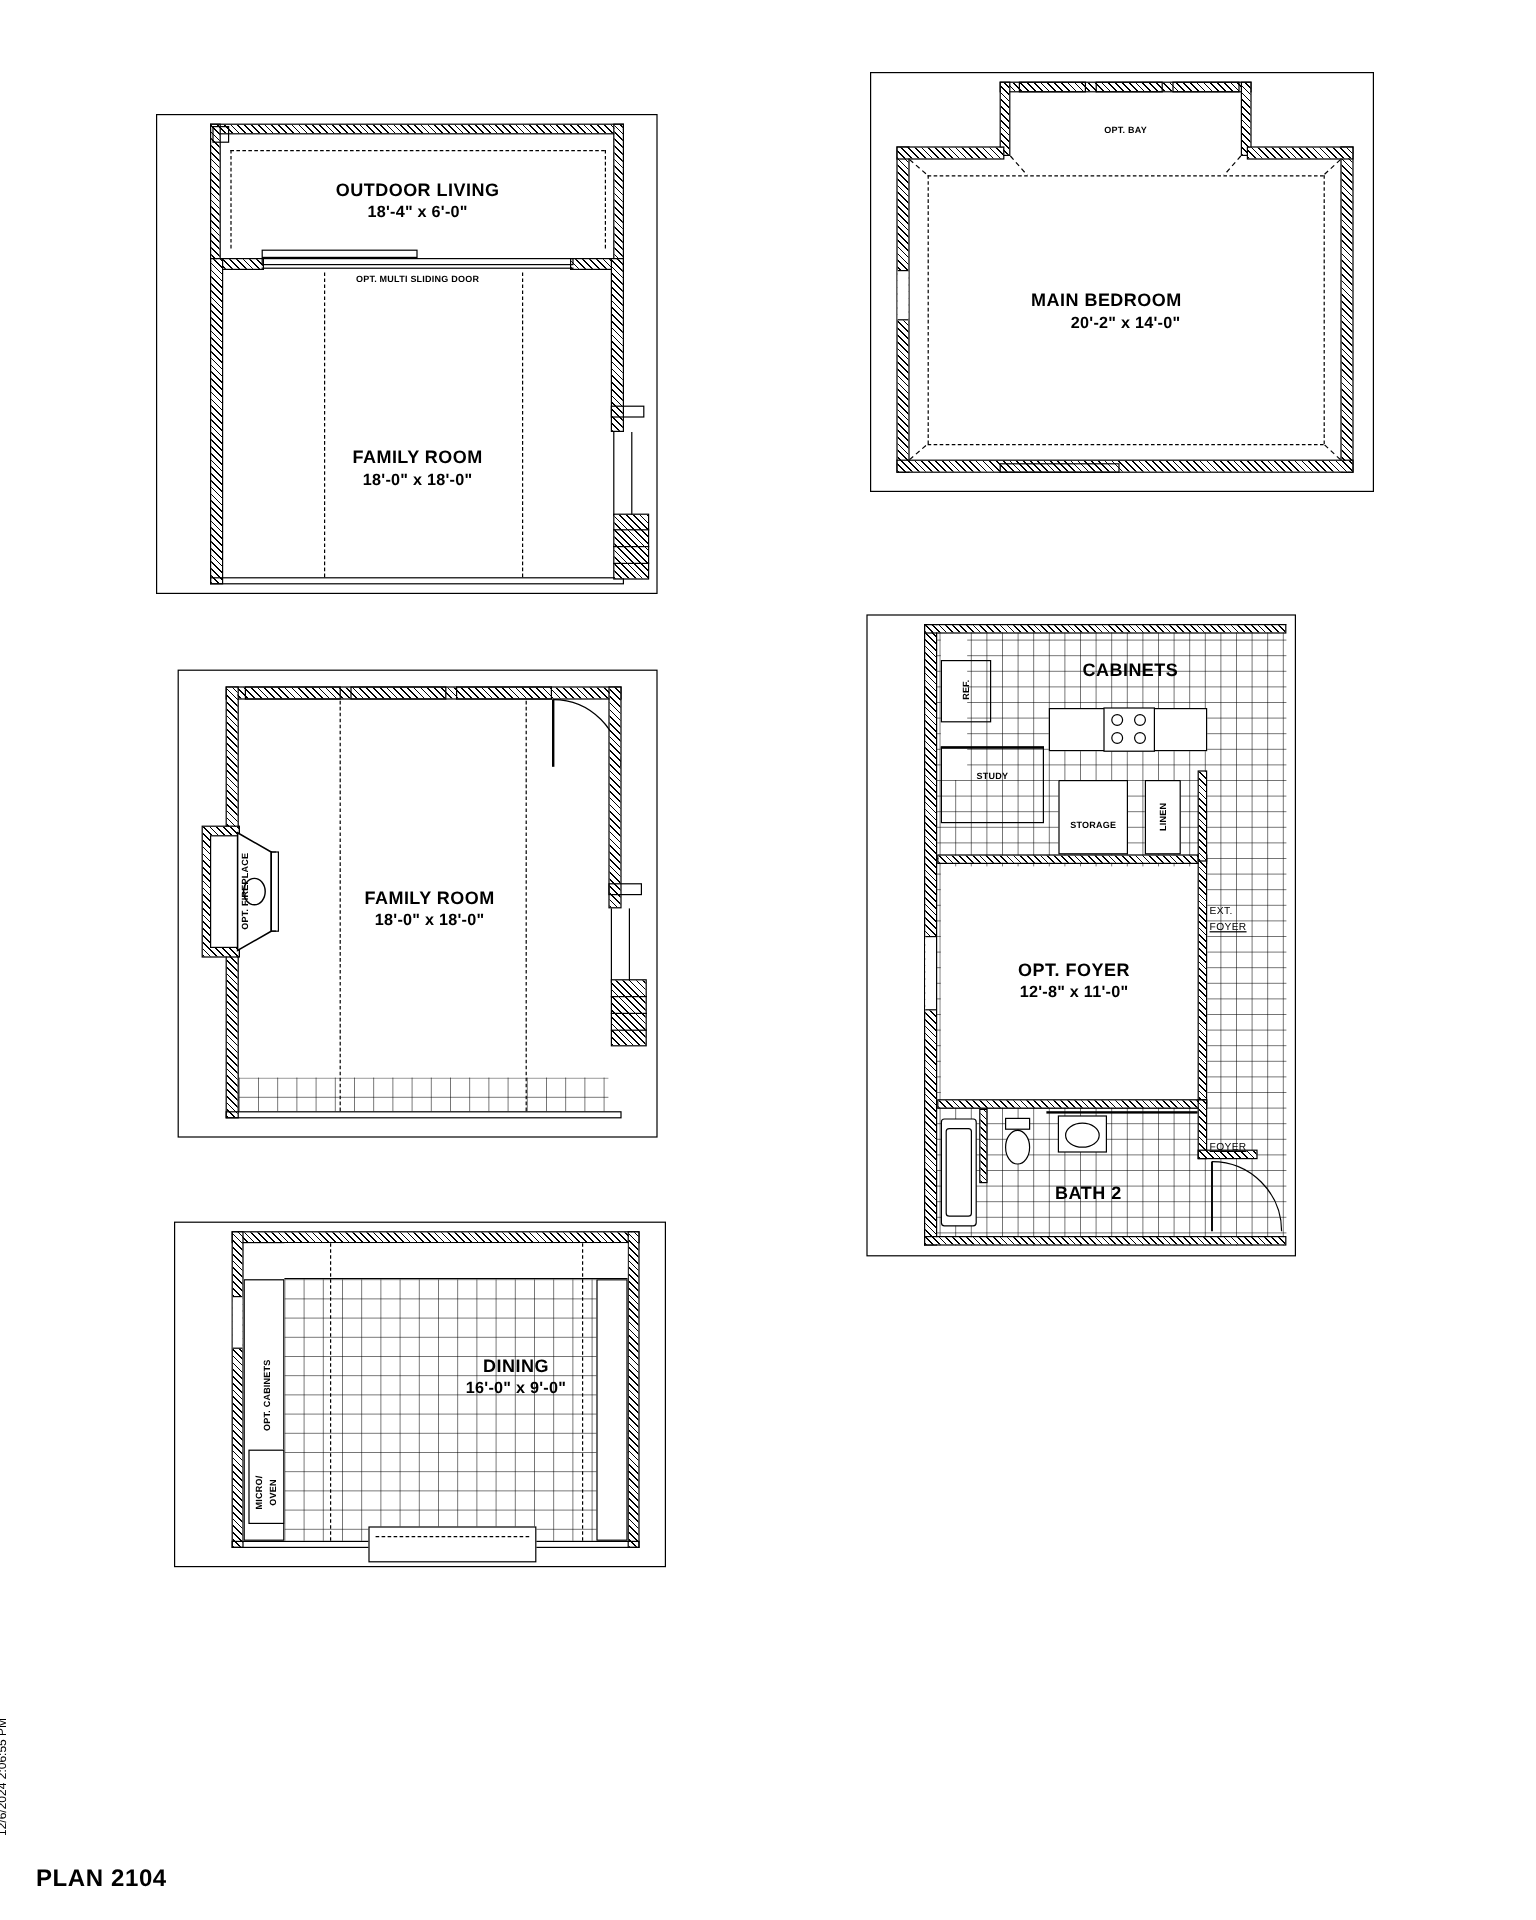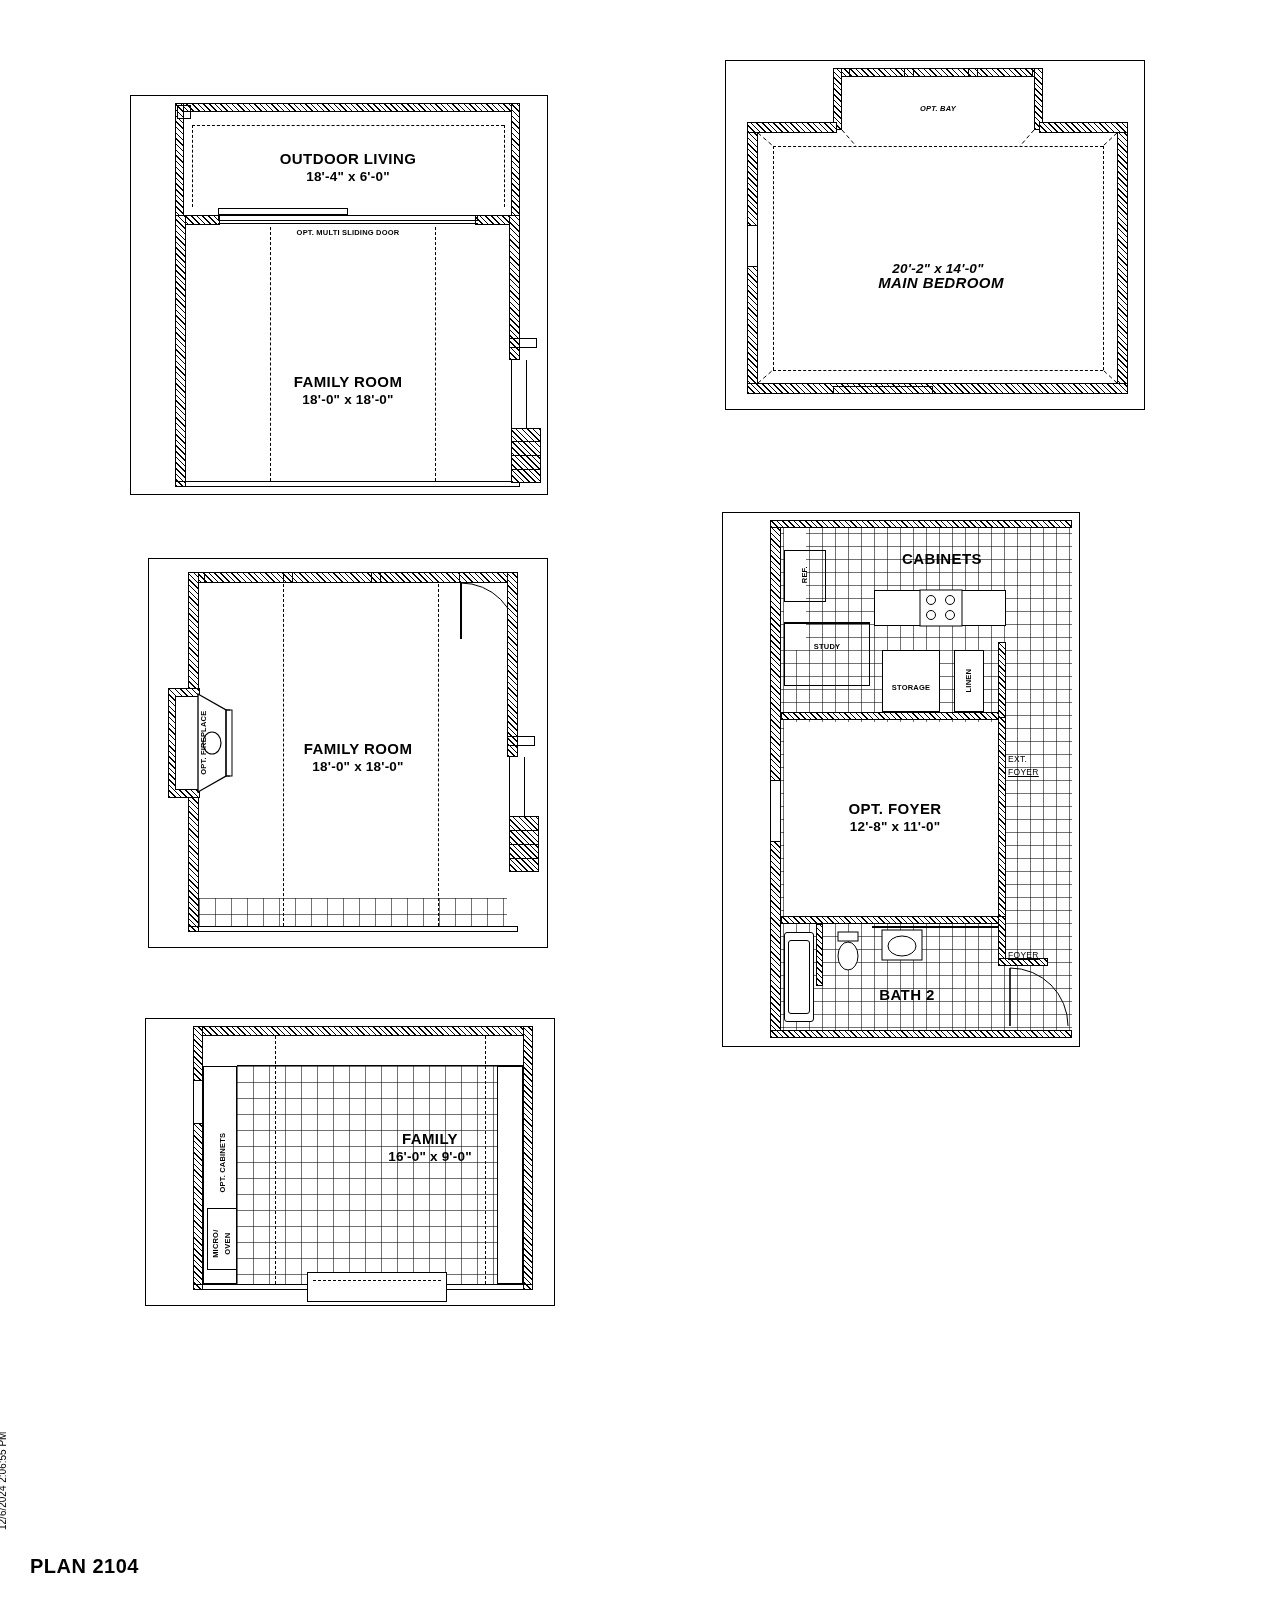--- a/index.html
+++ b/index.html
@@ -174,21 +174,21 @@
     <div class="line" style="left:381px; top:360px; width:30px; height:1px;"></div>
     <div class="line" style="left:381px; top:374px; width:30px; height:1px;"></div>
 
     <div class="dashv" style="left:140px; top:132px; height:254px;"></div>
     <div class="dashv" style="left:305px; top:132px; height:254px;"></div>
 
     <div class="lbl room-name" style="left:88px; top:278px; width:260px;">FAMILY ROOM</div>
     <div class="lbl room-dim" style="left:88px; top:297px; width:260px;">18'-0" x 18'-0"</div>
   </div>
 
-  <div class="plan" style="left:725px; top:60px; width:420px; height:350px;font-style:italic;">
+  <div class="plan" style="left:725px; top:60px; width:420px; height:350px;">
 
     <div class="thin" style="left:0; top:0; width:420px; height:350px; border-width:1.2px;"></div>
 
     <div class="wall" style="left:108px; top:8px; width:210px; height:9px;"></div>
     <div class="wall" style="left:108px; top:8px; width:9px; height:62px;"></div>
     <div class="wall" style="left:309px; top:8px; width:9px; height:62px;"></div>
 
     <div class="thin" style="left:124px; top:8px; width:56px; height:9px;"></div>
     <div class="thin" style="left:188px; top:8px; width:56px; height:9px;"></div>
     <div class="thin" style="left:252px; top:8px; width:56px; height:9px;"></div>
@@ -214,21 +214,21 @@
 
     <svg style="position:absolute; left:0; top:0; width:420px; height:350px;">
       <line x1="33" y1="73" x2="48" y2="86" stroke="#000" stroke-width="1" stroke-dasharray="4 3"></line>
       <line x1="392" y1="73" x2="378" y2="86" stroke="#000" stroke-width="1" stroke-dasharray="4 3"></line>
       <line x1="33" y1="323" x2="48" y2="310" stroke="#000" stroke-width="1" stroke-dasharray="4 3"></line>
       <line x1="392" y1="323" x2="378" y2="310" stroke="#000" stroke-width="1" stroke-dasharray="4 3"></line>
       <line x1="117" y1="70" x2="131" y2="86" stroke="#000" stroke-width="1" stroke-dasharray="4 3"></line>
       <line x1="309" y1="70" x2="295" y2="86" stroke="#000" stroke-width="1" stroke-dasharray="4 3"></line>
     </svg>
 
-    <div class="lbl room-name" style="left:91px; top:182px; width:250px;margin-top:32px;">MAIN BEDROOM</div>
+    <div class="lbl room-name" style="left:72px; top:182px; width:250px;">MAIN BEDROOM</div>
     <div class="lbl room-dim" style="left:88px; top:201px; width:250px;">20'-2" x 14'-0"</div>
   </div>
 
   <div class="plan" style="left:148px; top:558px; width:400px; height:390px;">
 
     <div class="thin" style="left:0; top:0; width:400px; height:390px; border-width:1.2px;"></div>
 
     <div class="wall" style="left:40px; top:14px; width:330px; height:11px;"></div>
     <div class="thin" style="left:56px; top:14px; width:80px; height:11px;"></div>
     <div class="thin" style="left:144px; top:14px; width:80px; height:11px;"></div>
@@ -378,20 +378,20 @@
     <div class="fill-white" style="left:352px; top:48px; width:26px; height:218px; border:1.2px solid #000; box-sizing:border-box;"></div>
 
     <div class="fill-white" style="left:92px; top:18px; width:286px; height:30px; border-bottom:1.2px solid #000; box-sizing:border-box;"></div>
 
     <div class="dashv" style="left:130px; top:18px; height:248px;"></div>
     <div class="dashv" style="left:340px; top:18px; height:248px;"></div>
 
     <div class="fill-white" style="left:162px; top:254px; width:140px; height:30px; border:1.2px solid #000; box-sizing:border-box;"></div>
     <div class="dash" style="left:168px; top:262px; width:128px;"></div>
 
-    <div class="lbl room-name" style="left:190px; top:112px; width:190px;">FAMILY</div>
+    <div class="lbl room-name" style="left:190px; top:112px; width:190px;">DINING</div>
     <div class="lbl room-dim" style="left:190px; top:131px; width:190px;">16'-0" x 9'-0"</div>
   </div>
 
   <div id="plan-title">PLAN 2104</div>
   <div id="timestamp">12/6/2024 2:06:55 PM</div>
 
 </div>
 
 </body></html>

